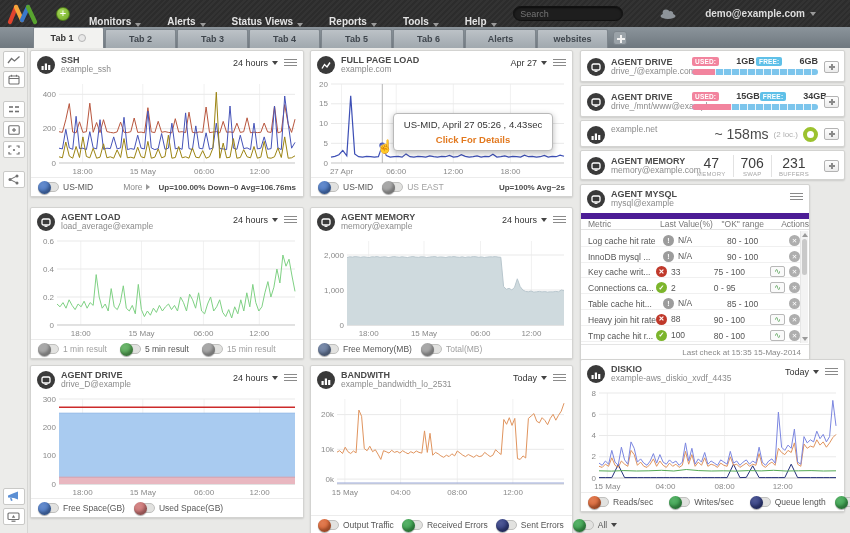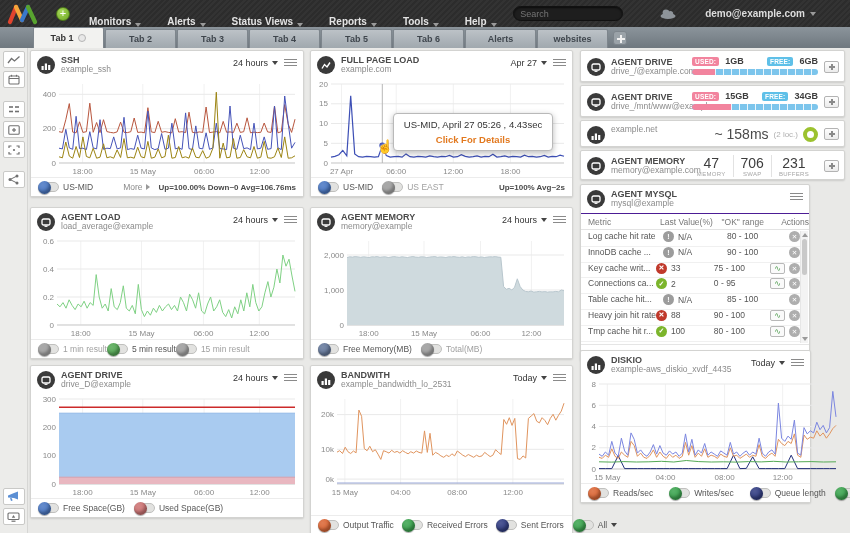--- a/index.html
+++ b/index.html
@@ -56,44 +56,44 @@
   .toglabel.off{color:#a0a0a0}
   .allwrap{margin-left:auto;display:flex;align-items:center;gap:4px}
   
   .mini .whead{padding-top:6px}
   .expand{position:absolute;right:5px;top:10px;width:15px;height:12px;border:1px solid #b3b3b3;border-radius:2px;background:linear-gradient(#fdfdfd,#ececec);cursor:pointer}
   .expand:before,.expand:after{content:"";position:absolute;background:#8a8a8a}
   .expand:before{left:6px;top:2px;width:1.5px;height:6px}
   .expand:after{left:4px;top:4.2px;width:6px;height:1.5px}
   .drive-right{position:absolute;right:26px;top:5px;width:126px}
   .drive-vals{display:flex;align-items:center;justify-content:space-between;margin-bottom:3px}
-  .dv{display:flex;align-items:center;gap:6px}
+  .dv{display:flex;align-items:center;gap:17px}
   .badge{font-size:6.5px;font-weight:bold;color:#fff;padding:1px 3px;border-radius:2px;letter-spacing:.2px}
   .badge.used{background:#f2849e}
   .badge.free{background:#5fc0e8}
   .dvnum{font-size:9px;font-weight:bold;color:#3d3d3d}
   .gbar{height:6px;border-radius:3px;overflow:hidden;background:#7cc5ec;background-image:repeating-linear-gradient(90deg,transparent 0 7px,rgba(255,255,255,.85) 7px 8px);position:relative}
   .gbar .usedfill{position:absolute;left:0;top:0;bottom:0;background:#f2849e;border-radius:3px 0 0 3px}
   .dns-right{position:absolute;right:26px;top:5px;display:flex;align-items:center;gap:5px}
   .dnsval{font-size:14px;color:#4a4a4a}
   .dnsloc{font-size:8px;color:#b0b0b0}
   .ring{width:15px;height:15px;border:4.5px solid #9cc22f;border-radius:50%}
   .mem-right{position:absolute;right:28px;top:4px;display:flex}
   .memstat{padding:0 7px;text-align:center;border-left:1px solid #e2e2e2}
   .memstat:first-child{border-left:none}
   .memnum{font-size:14px;color:#3d3d3d}
   .memlbl{font-size:6px;color:#a5a5a5;letter-spacing:.3px}
   
-  .mhead{position:absolute;left:0;right:0;top:28px;height:17px;border-top:1px solid #4c1d95;border-bottom:1px solid #e3e3e3;display:flex;align-items:center;font-size:8.5px;color:#777}
+  .mhead{position:absolute;left:0;right:0;top:28px;height:17px;border-top:6px solid #4c1d95;border-bottom:1px solid #e3e3e3;display:flex;align-items:center;font-size:8.5px;color:#777}
   .mc1{width:82px;padding-left:7px}
   .mc2{width:64px}
   .mc3{width:62px}
   .mc4{flex:1}
   .mysql-body{position:absolute;left:0;right:9px;top:46px;bottom:17px;overflow:hidden}
-  .mrow{height:15.8px;display:flex;align-items:flex-start;border-bottom:1px solid #f0f0f0;font-size:8.5px;color:#555}
+  .mrow{height:15.8px;display:flex;align-items:flex-end;border-bottom:1px solid #f0f0f0;font-size:8.5px;color:#555}
   .mrow .mc1,.mrow .mc3{white-space:nowrap;overflow:hidden}
   .mc2{display:flex;align-items:center;gap:4px}
   .st{width:11px;height:11px;border-radius:50%;color:#fff;font-size:7px;font-weight:bold;display:flex;align-items:center;justify-content:center;flex:0 0 11px}
   .st-na{background:#9c9c9c}.st-bad{background:#c0392b}.st-ok{background:#7cb52c}
   .mval{font-size:8.5px;color:#555}
   .mc4{display:flex;align-items:center;gap:4px}
   .act-chart{width:15px;height:11px;border:1px solid #b8b8b8;border-radius:2px;background:#fafafa;color:#4a9a4a;font-size:8px;line-height:9px;text-align:center;cursor:pointer}
   .act-x{width:11px;height:11px;border-radius:50%;background:#aeaeae;color:#fff;font-size:6.5px;line-height:11px;text-align:center;cursor:pointer}
   .mfoot{position:absolute;left:0;right:0;bottom:0;height:16px;border-top:1px solid #e5e5e5;font-size:8px;color:#888;display:flex;align-items:center;justify-content:flex-end;padding-right:8px;background:#fff}
   .mscroll{position:absolute;right:1px;top:46px;bottom:17px;width:8px;background:#f3f3f3;border-left:1px solid #e6e6e6}
@@ -516,21 +516,21 @@
         <span class="mc2">
           <span class="st st-na">!</span>
           <span class="mval">N/A</span>
         </span>
         <span class="mc3">80 - 100</span>
         <span class="mc4">
           <span class="act-x">✕</span>
         </span>
       </div>
       <div class="mrow">
-        <span class="mc1">InnoDB cache ...</span>
+        <span class="mc1">InnoDB mysql ...</span>
         <span class="mc2">
           <span class="st st-na">!</span>
           <span class="mval">N/A</span>
         </span>
         <span class="mc3">90 - 100</span>
         <span class="mc4">
           <span class="act-x">✕</span>
         </span>
       </div>
       <div class="mrow">
@@ -634,21 +634,21 @@
         <line x1="24" y1="62.0" x2="262" y2="62.0" stroke="#e9e9e9"></line>
         <text x="21" y="64.5" text-anchor="end" font-size="8" fill="#8a8a8a">0.2</text>
         <line x1="24" y1="34.0" x2="262" y2="34.0" stroke="#e9e9e9"></line>
         <text x="21" y="36.5" text-anchor="end" font-size="8" fill="#8a8a8a">0.4</text>
         <line x1="24" y1="6.0" x2="262" y2="6.0" stroke="#e9e9e9"></line>
         <text x="21" y="8.5" text-anchor="end" font-size="8" fill="#8a8a8a">0.6</text>
         <line x1="24" y1="90" x2="262" y2="90" stroke="#cfcfcf"></line>
         <polyline points="24.0,69.0 27.0,71.8 30.0,67.6 33.0,73.2 36.1,64.8 39.1,70.4 42.1,74.6 45.1,69.0 48.1,71.8 51.1,66.2 54.1,73.2 57.1,67.6 60.2,70.4 63.2,39.6 66.2,62.0 69.2,73.2 72.2,69.0 75.2,76.0 78.2,53.6 81.2,71.8 84.3,74.6 87.3,67.6 90.3,50.8 93.3,73.2 96.3,76.0 99.3,70.4 102.3,78.8 105.3,49.4 108.4,74.6 111.4,81.6 114.4,76.0 117.4,80.2 120.4,73.2 123.4,77.4 126.4,70.4 129.4,76.0 132.5,71.8 135.5,69.0 138.5,74.6 141.5,70.4 144.5,76.0 147.5,62.0 150.5,67.6 153.5,76.0 156.6,59.2 159.6,64.8 162.6,73.2 165.6,57.8 168.6,76.0 171.6,78.8 174.6,69.0 177.6,62.0 180.7,76.0 183.7,71.8 186.7,64.8 189.7,77.4 192.7,81.6 195.7,74.6 198.7,83.0 201.7,71.8 204.8,78.8 207.8,64.8 210.8,76.0 213.8,57.8 216.8,71.8 219.8,49.4 222.8,67.6 225.8,76.0 228.9,71.8 231.9,57.8 234.9,46.6 237.9,62.0 240.9,52.2 243.9,34.0 246.9,48.0 249.9,20.0 253.0,31.2 256.0,24.2 259.0,41.0 262.0,56.4" fill="none" stroke="#7fd184" stroke-width="1"></polyline>
       </svg></div>
   <div class="wfoot">
-    <span style="display:flex;gap:0">
+    <span style="display:flex;gap:13px">
         <span class="togwrap">
           <span class="tog off">
             <i></i>
           </span>
           <span class="toglabel off">1 min result</span>
         </span>
         <span class="togwrap">
           <span class="tog">
             <i style="background: radial-gradient(circle at 35% 30%, rgba(255, 255, 255, 0.2), transparent), rgb(74, 163, 74);"></i>
           </span>
@@ -845,21 +845,21 @@
               <i style="background: radial-gradient(circle at 35% 30%, rgba(255, 255, 255, 0.2), transparent), rgb(47, 158, 68);"></i>
             </span>
             <span class="toglabel">All</span>
           </span>
         </span>
         <span class="caret-down dark"></span>
       </span>
   </div>
 </div>
 
-<div class="widget" style="left:580px;top:350px;width:231px;height:153px">
+<div class="widget" style="left:580px;top:359px;width:265px;height:153px">
   <div class="whead">
     <span class="wicon">
         <svg width="10" height="9" viewBox="0 0 10 9">
           <rect x="0.5" y="5" width="2.2" height="4" fill="#fff"></rect>
           <rect x="3.8" y="2.5" width="2.2" height="6.5" fill="#fff"></rect>
           <rect x="7.1" y="4" width="2.2" height="5" fill="#fff"></rect>
         </svg>
       </span>
     <div class="wtitles">
         <div class="wtitle">DISKIO</div>

